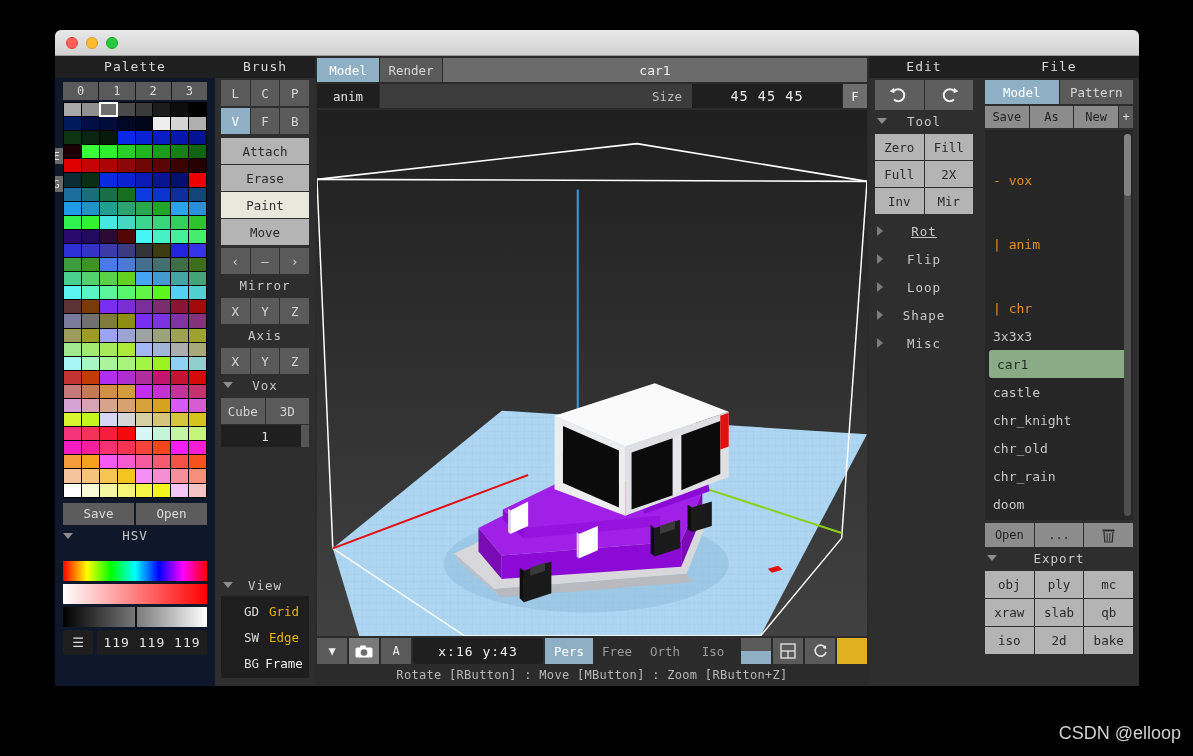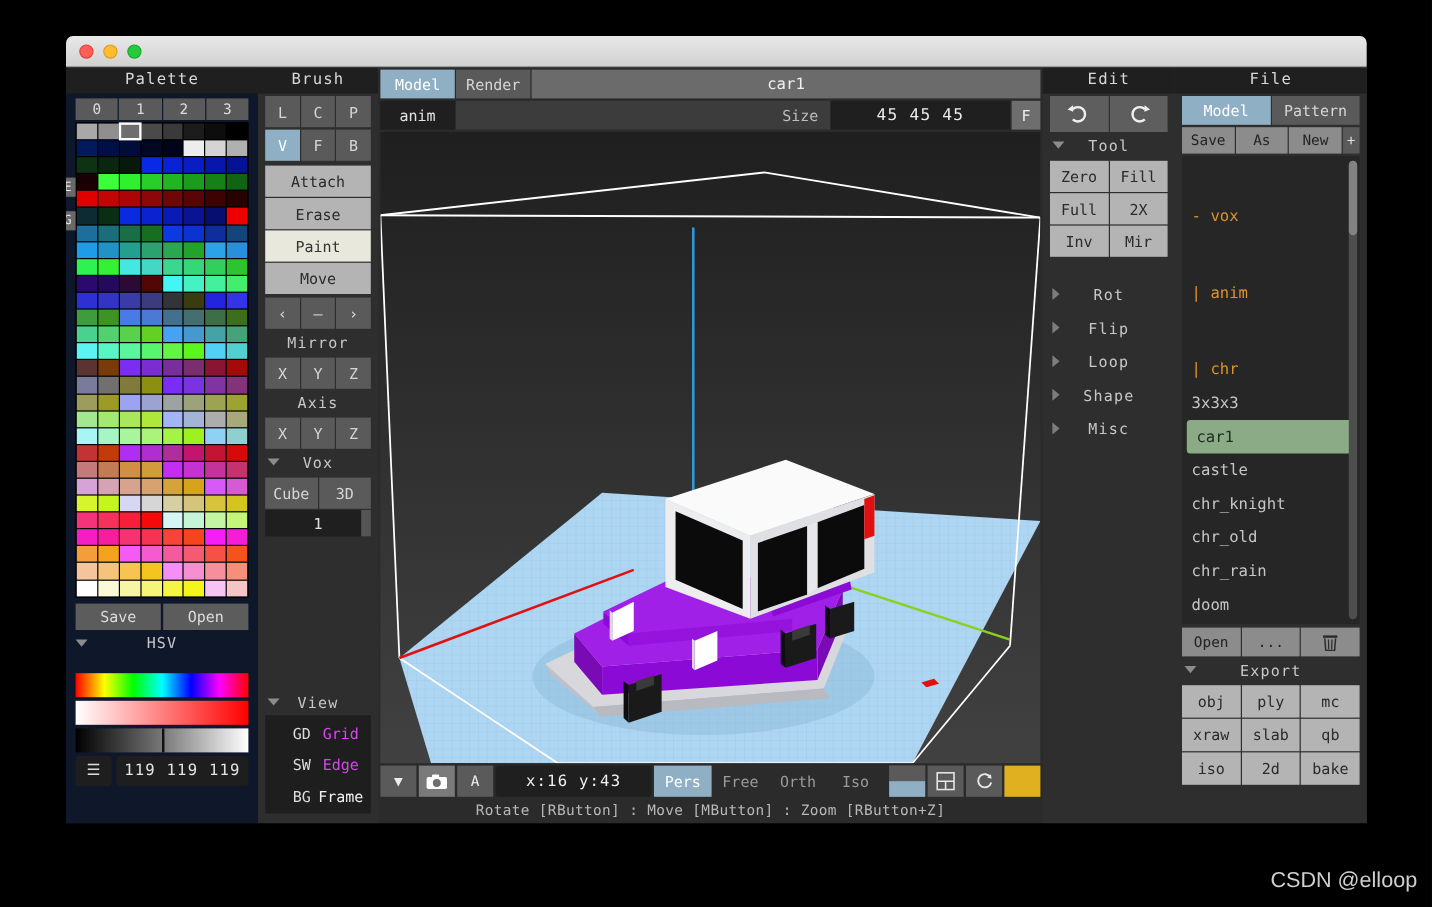--- a/index.html
+++ b/index.html
@@ -119,21 +119,21 @@
   .stack .btn { height: 26px; margin-bottom: 1px; }
   #vox-num {
     margin: 1px 6px 0 6px; height: 22px; background: #1f1f1f; color: #e0e0e0;
     display: flex; align-items: center; justify-content: center; font-size: 12.5px;
     position: relative;
   }
   #vox-num .thumb { position: absolute; right: 0; top: 0; bottom: 0; width: 8px; background: #555; }
   #view-box { margin: 0 6px; background: #1e1e1e; padding: 2px 0; }
   .view-row { display: flex; height: 26px; align-items: center; font-size: 12.5px; }
   .view-row .k { width: 38px; text-align: right; color: #dcdcdc; }
-  .view-row .v { flex: 1; text-align: center; color: #d946ef; }
+  .view-row .v { flex: 1; text-align: center; color: #eab308; }
   .view-row .v.on { color: #f0f0f0; }
 
   
   #col-view { flex: 1; background: #2b2b2b; display: flex; flex-direction: column; }
   #view-tabs { display: flex; gap: 1px; height: 24px; margin: 2px 2px 0 2px; }
   #view-tabs .tab { width: 62px; height: 24px; font-size: 12.5px; }
   #view-title {
     flex: 1; background: #6b6b6b; color: #f0f0f0;
     display: flex; align-items: center; justify-content: center; font-size: 13px;
   }
@@ -714,21 +714,21 @@
         </div>
         <div class="grid2" id="tool-grid">
             <div class="btn">Zero</div>
             <div class="btn">Fill</div>
             <div class="btn">Full</div>
             <div class="btn">2X</div>
             <div class="btn">Inv</div>
             <div class="btn">Mir</div>
           </div>
         <div id="edit-sections">
-            <div class="sect-head" style="margin-top: 20px;">
+            <div class="sect-head" style="margin-top: 6px; text-decoration: underline;">
               <span class="tri right"></span>
               <span>Rot</span>
             </div>
             <div class="sect-head" style="margin-top: 6px;">
               <span class="tri right"></span>
               <span>Flip</span>
             </div>
             <div class="sect-head" style="margin-top: 6px;">
               <span class="tri right"></span>
               <span>Loop</span>

